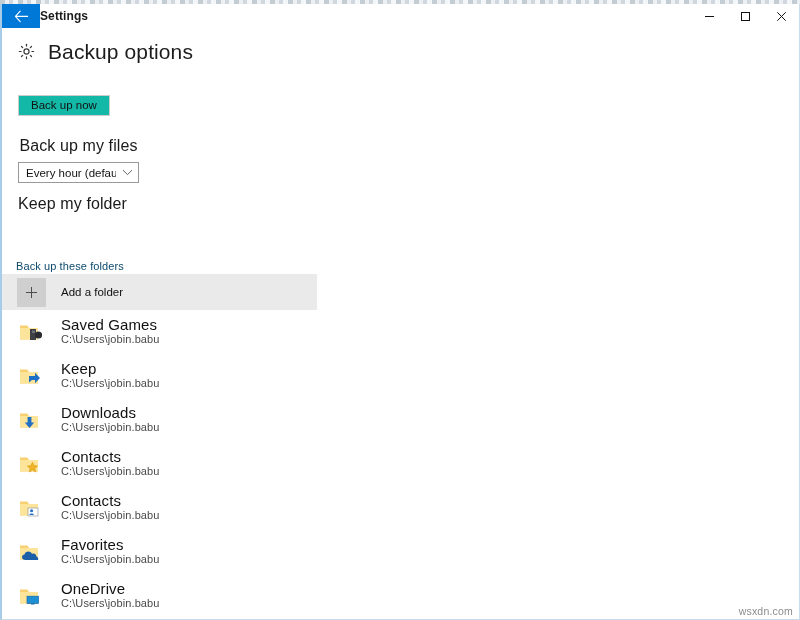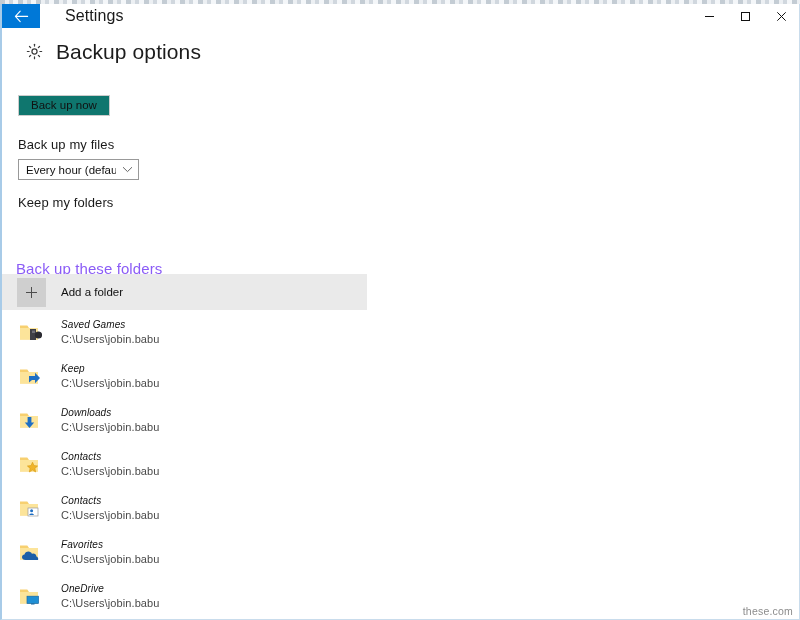--- a/index.html
+++ b/index.html
@@ -56,26 +56,27 @@
     height: 24px;
     background: #0078d7;
     display: flex;
     align-items: center;
     justify-content: center;
     cursor: pointer;
     flex: none;
   }
   #back-button svg { display: block; }
   #titlebar-title {
-    font-size: 16px;
+    font-size: 12px;
     color: #1a1a1a;
     display: flex;
     align-items: center;
-    padding-left: 25px;
-    letter-spacing: .1px;
+    padding-left: 0;
+    letter-spacing: .1px;
+    font-weight: bold;
   }
   #window-controls {
     margin-left: auto;
     display: flex;
     align-items: stretch;
   }
   .wc {
     width: 36px;
     display: flex;
     align-items: center;
@@ -91,60 +92,60 @@
     height: 592px;
   }
 
   
   #page-header {
     display: flex;
     align-items: center;
     padding: 12px 0 0 16px;
     height: 34px;
     box-sizing: border-box;
-    margin-left: 8px;
   }
   #gear-icon { flex: none; margin-right: 13px; }
   #page-title {
     font-size: 21px;
     font-weight: 300;
     color: #1c1c1c;
     letter-spacing: .1px;
     line-height: 1;
   }
 
   
   #backup-now-button {
     position: absolute;
     left: 16px;
     top: 67px;
     min-width: 80px;
     height: 21px;
-    background: #0f766e;
+    background: #14b8a6;
     border: 1px solid #cccccc;
     font-family: "Liberation Sans", sans-serif;
     font-size: 11.5px;
     color: #111111;
     padding: 0 12px;
     cursor: pointer;
     box-sizing: border-box;
     line-height: 19px;
     text-align: right;
   }
 
   
   .field-group { position: absolute; left: 16px; }
   #group-backup-freq { top: 109px; }
   #group-keep-backups { top: 167px; }
 
   .field-label {
-    font-size: 13px;
+    font-size: 16px;
     color: #1a1a1a;
     margin-bottom: 7px;
     letter-spacing: .1px;
+    text-align: center;
   }
   .dropdown {
     width: 121px;
     height: 21px;
     border: 1px solid #999999;
     background: #ffffff;
     display: flex;
     align-items: center;
     box-sizing: border-box;
     cursor: pointer;
@@ -163,35 +164,35 @@
     align-items: center;
     justify-content: center;
     flex: none;
   }
 
   
   #folders-heading {
     position: absolute;
     left: 14px;
     top: 232px;
-    font-size: 15px;
+    font-size: 11px;
     font-weight: 400;
-    color: #8b5cf6;
+    color: #0c4a6e;
     letter-spacing: .1px;
   }
 
   #folder-list {
     position: absolute;
     left: 0;
     top: 246px;
     width: 800px;
   }
 
   #add-folder-row {
-    width: 365px;
+    width: 315px;
     height: 36px;
     background: #eaeaea;
     display: flex;
     align-items: center;
     padding-left: 15px;
     box-sizing: border-box;
     cursor: pointer;
   }
   #add-folder-plus {
     width: 29px;
@@ -225,25 +226,24 @@
     align-items: center;
     justify-content: center;
   }
   .folder-text {
     padding-left: 18px;
     display: flex;
     flex-direction: column;
     justify-content: center;
   }
   .folder-name {
-    font-size: 10px;
+    font-size: 15px;
     color: #111111;
     line-height: 15px;
     letter-spacing: .1px;
-    font-style: italic;
   }
   .folder-path {
     font-size: 11px;
     color: #4a4a4a;
     line-height: 15px;
     letter-spacing: .1px;
   }
 
   
   #watermark {
@@ -316,21 +316,21 @@
         <div class="dropdown-value">Every hour (default)</div>
         <div class="dropdown-chevron">
           <svg width="11" height="7" viewBox="0 0 11 7">
             <path d="M1 1.2 L5.5 5.6 L10 1.2" stroke="#666" stroke-width="1" fill="none"></path>
           </svg>
         </div>
       </div>
     </div>
 
     <div class="field-group" id="group-keep-backups">
-      <div class="field-label">Keep my folders</div>
+      <div class="field-label">Keep my folder</div>
     </div>
 
     <div id="folders-heading">Back up these folders</div>
 
     <div id="folder-list">
 
       <div id="add-folder-row">
         <div id="add-folder-plus">
           <svg width="13" height="13" viewBox="0 0 13 13">
             <path d="M6.5 1 L6.5 12 M1 6.5 L12 6.5" stroke="#4c4c4c" stroke-width="1" fill="none"></path>
@@ -445,16 +445,16 @@
         </div>
       </div>
 
       <div class="folder-row">
         
         
       </div>
 
     </div>
 
-    <div id="watermark">these.com</div>
+    <div id="watermark">wsxdn.com</div>
 
   </div>
 </div>
 
 </body></html>

